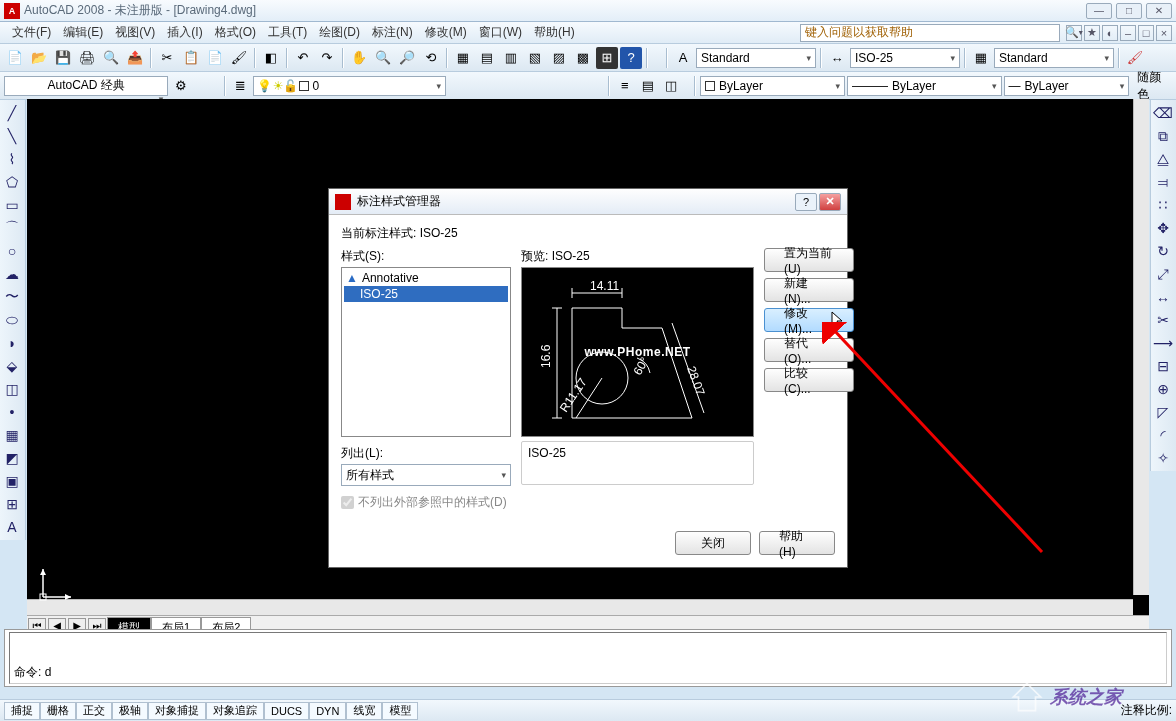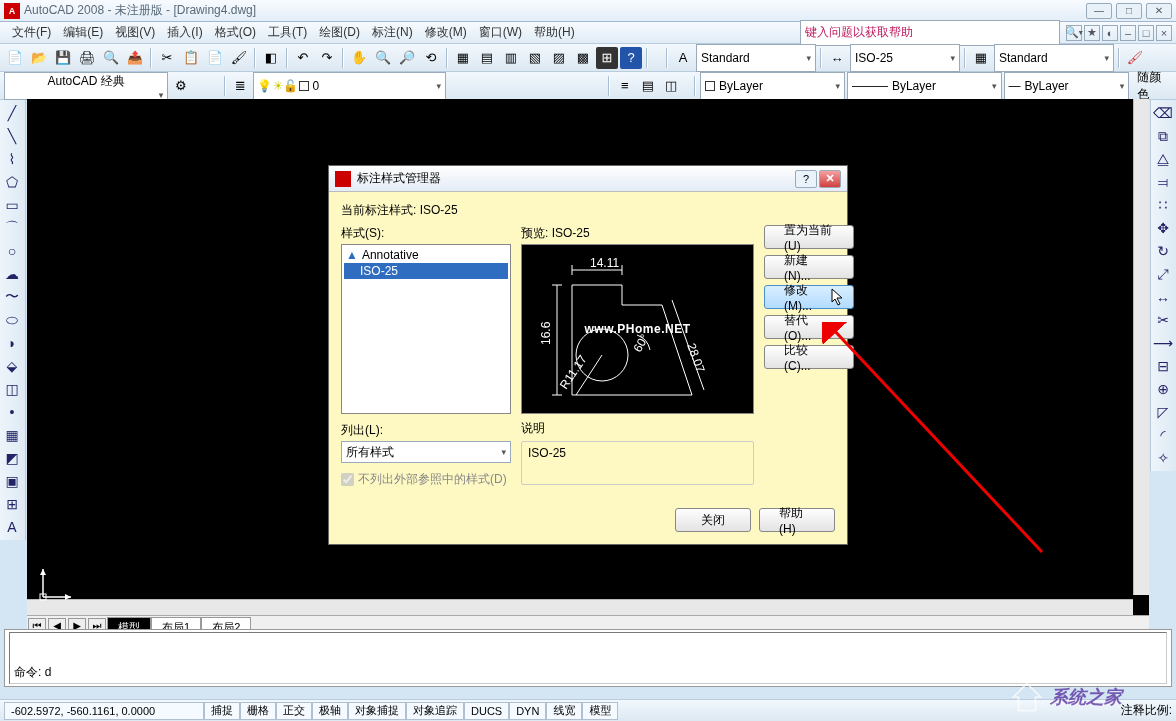--- a/index.html
+++ b/index.html
@@ -6,28 +6,28 @@
 body { background: #d4e6f4; width: 1176px; height: 721px; overflow: hidden; position: relative; }
 
 .title-bar { height: 22px; background: linear-gradient(#f8fbfe, #e3eef8); display: flex; align-items: center; padding: 0 4px; border-bottom: 1px solid #a0b8d0; }
 .title-bar .app-icon { width: 16px; height: 16px; background: #c00; margin-right: 4px; display: inline-flex; align-items: center; justify-content: center; color: #fff; font-size: 9px; font-weight: bold; }
 .title-bar .title { color: #5a6a7a; flex: 1; }
 .title-bar .win-btns { display: flex; gap: 4px; }
 .title-bar .win-btn { width: 26px; height: 16px; border: 1px solid #9ab; border-radius: 2px; background: #e8f0f8; display: flex; align-items: center; justify-content: center; font-size: 10px; color: #556; }
 
 .menu-bar { height: 22px; background: linear-gradient(#f6fafe, #e0ecf6); display: flex; align-items: center; padding: 0 4px; border-bottom: 1px solid #b8ccde; }
 .menu-bar .menu-item { padding: 2px 6px; color: #333; cursor: default; }
-.menu-bar .help-search { margin-left: auto; width: 260px; height: 18px; border: 1px solid #9ab; background: #fff; padding: 12px 4px; color: #be185d; display: flex; align-items: center; }
+.menu-bar .help-search { margin-left: auto; width: 260px; height: 18px; border: 1px solid #9ab; background: #fff; padding: 4px 4px; color: #a16207; display: flex; align-items: center; }
 .menu-bar .right-icons { display: flex; gap: 2px; margin-left: 6px; }
 .menu-bar .ri { width: 16px; height: 16px; border: 1px solid #9ab; display: flex; align-items: center; justify-content: center; font-size: 11px; color: #556; }
 
 .toolbar-row { height: 28px; background: linear-gradient(#f2f8fd, #dce8f2); display: flex; align-items: center; padding: 0 4px; border-bottom: 1px solid #b8ccde; gap: 2px; }
 .tb-btn { width: 22px; height: 22px; display: flex; align-items: center; justify-content: center; border: 1px solid transparent; border-radius: 2px; font-size: 13px; }
 .tb-sep { width: 2px; height: 20px; border-left: 1px solid #a8bdd0; border-right: 1px solid #fff; margin: 0 2px; }
-.tb-combo { height: 28px; border: 1px solid #9ab; background: #fff; display: flex; align-items: center; padding: 0 4px; }
+.tb-combo { height: 20px; border: 1px solid #9ab; background: #fff; display: flex; align-items: center; padding: 0 4px; }
 .tb-combo .dd { margin-left: auto; font-size: 9px; color: #555; }
 
 .side-toolbar { position: absolute; top: 100px; left: 0; width: 26px; background: linear-gradient(90deg,#edf5fb,#dde9f3); border-right: 1px solid #b8ccde; display: flex; flex-direction: column; gap: 1px; padding: 2px 1px; }
 .side-toolbar.right { left: auto; right: 0; border-right: none; border-left: 1px solid #b8ccde; }
 .side-btn { width: 22px; height: 22px; display: flex; align-items: center; justify-content: center; font-size: 14px; color: #226; }
 
 .canvas { position: absolute; top: 99px; left: 27px; right: 27px; bottom: 106px; background: #000; }
 .tabs-row { position: absolute; bottom: 86px; left: 27px; right: 27px; height: 20px; background: #f0f0f0; display: flex; align-items: center; border-top: 1px solid #aaa; }
 .tabs-row .nav-btn { width: 18px; height: 16px; border: 1px solid #999; background: #eee; margin: 0 1px; display: flex; align-items: center; justify-content: center; font-size: 10px; }
 .tabs-row .tab { padding: 2px 10px; border: 1px solid #999; border-bottom: none; background: #fff; margin-top: 2px; font-size: 11px; }
@@ -38,21 +38,21 @@
 
 .status-bar { position: absolute; bottom: 0; left: 0; right: 0; height: 22px; background: linear-gradient(#f2f8fd,#dce8f2); border-top: 1px solid #b8ccde; display: flex; align-items: center; padding: 0 4px; gap: 0; }
 .status-bar .cell { border: 1px solid #b0c0d0; padding: 1px 6px; background: #f4faff; font-size: 11px; height: 18px; display: flex; align-items: center; }
 .status-bar .spacer { flex: 1; }
 
 .ucs-icon { position: absolute; bottom: 12px; left: 10px; width: 40px; height: 40px; pointer-events: none; }
 
 .scrollbar-v { position: absolute; top: 0; right: 0; bottom: 20px; width: 16px; background: #e8e8e8; border-left: 1px solid #bbb; }
 .scrollbar-h { position: absolute; bottom: 0; left: 0; right: 16px; height: 16px; background: #e8e8e8; border-top: 1px solid #bbb; }
 
-.dialog { position: absolute; top: 165px; left: 328px; width: 520px; background: #fef9c3; border: 1px solid #666; box-shadow: 4px 4px 12px rgba(0,0,0,.4); }
+.dialog { position: absolute; top: 188px; left: 328px; width: 520px; background: #ffffff; border: 1px solid #666; box-shadow: 4px 4px 12px rgba(0,0,0,.4); }
 .dialog .dlg-title { height: 26px; background: linear-gradient(#fefefe, #e4ecf6); display: flex; align-items: center; padding: 0 6px; border-bottom: 1px solid #bbb; }
 .dialog .dlg-title .di { width: 16px; height: 16px; background: #c00; margin-right: 6px; }
 .dialog .dlg-title .dlg-btns { margin-left: auto; display: flex; gap: 2px; }
 .dialog .dlg-title .dlg-btn { width: 22px; height: 18px; border: 1px solid #9ab; background: #eaf2fa; display: flex; align-items: center; justify-content: center; font-size: 11px; border-radius: 2px; }
 .dialog .dlg-title .dlg-btn.close { background: linear-gradient(#f5a0a0,#d04040); color: #fff; font-weight: bold; }
 .dialog .dlg-body { padding: 10px 12px 12px; }
 .dialog .row1 { margin-bottom: 6px; }
 .dialog .cols { display: flex; gap: 10px; }
 .dialog .col-left { flex: 0 0 170px; }
 .dialog .col-mid { flex: 1; }
@@ -270,21 +270,20 @@
   <div class="tab">布局2</div>
 </div>
 
 <div class="cmd-line">
   <div class="inner">
       <span>命令: d</span>
     </div>
 </div>
 
 <div class="status-bar">
-  <div class="cell" style="width:200px;">-602.5972, -560.1161, 0.0000</div>
   <div class="cell">捕捉</div>
   <div class="cell">栅格</div>
   <div class="cell">正交</div>
   <div class="cell">极轴</div>
   <div class="cell">对象捕捉</div>
   <div class="cell">对象追踪</div>
   <div class="cell">DUCS</div>
   <div class="cell">DYN</div>
   <div class="cell">线宽</div>
   <div class="cell">模型</div>
@@ -343,21 +342,20 @@
               <path d="M 115 90 A 20 20 0 0 1 128 105"></path>
             </g>
             <text x="68" y="22" fill="#fff" font-size="10">14.11</text>
             <text x="28" y="100" fill="#fff" font-size="10" transform="rotate(-90 28 100)">16.6</text>
             <text x="165" y="100" fill="#fff" font-size="10" transform="rotate(70 165 100)">28.07</text>
             <text x="44" y="145" fill="#fff" font-size="10" transform="rotate(-56 44 145)">R11.17</text>
             <text x="118" y="108" fill="#fff" font-size="10" transform="rotate(-60, 118 108)">60°</text>
           </svg>
           <div class="wm-center">www.PHome.NET</div>
         </div>
-        <label class="sec" style="margin-top:6px;">说明</label>
         <div class="desc-box"><span>ISO-25</span></div>
       </div>
       <div class="col-right">
         <div class="winbtn">置为当前(U)</div>
         <div class="winbtn">新建(N)...</div>
         <div class="winbtn hot">
           <span>修改(M)...</span>
           <svg width="14" height="18" style="position:absolute;margin-left:58px;">
               <polygon points="1,1 1,14 4,11 7,17 9,16 6,10 11,10" fill="#fff" stroke="#000" stroke-width="1"></polygon>
             </svg>

